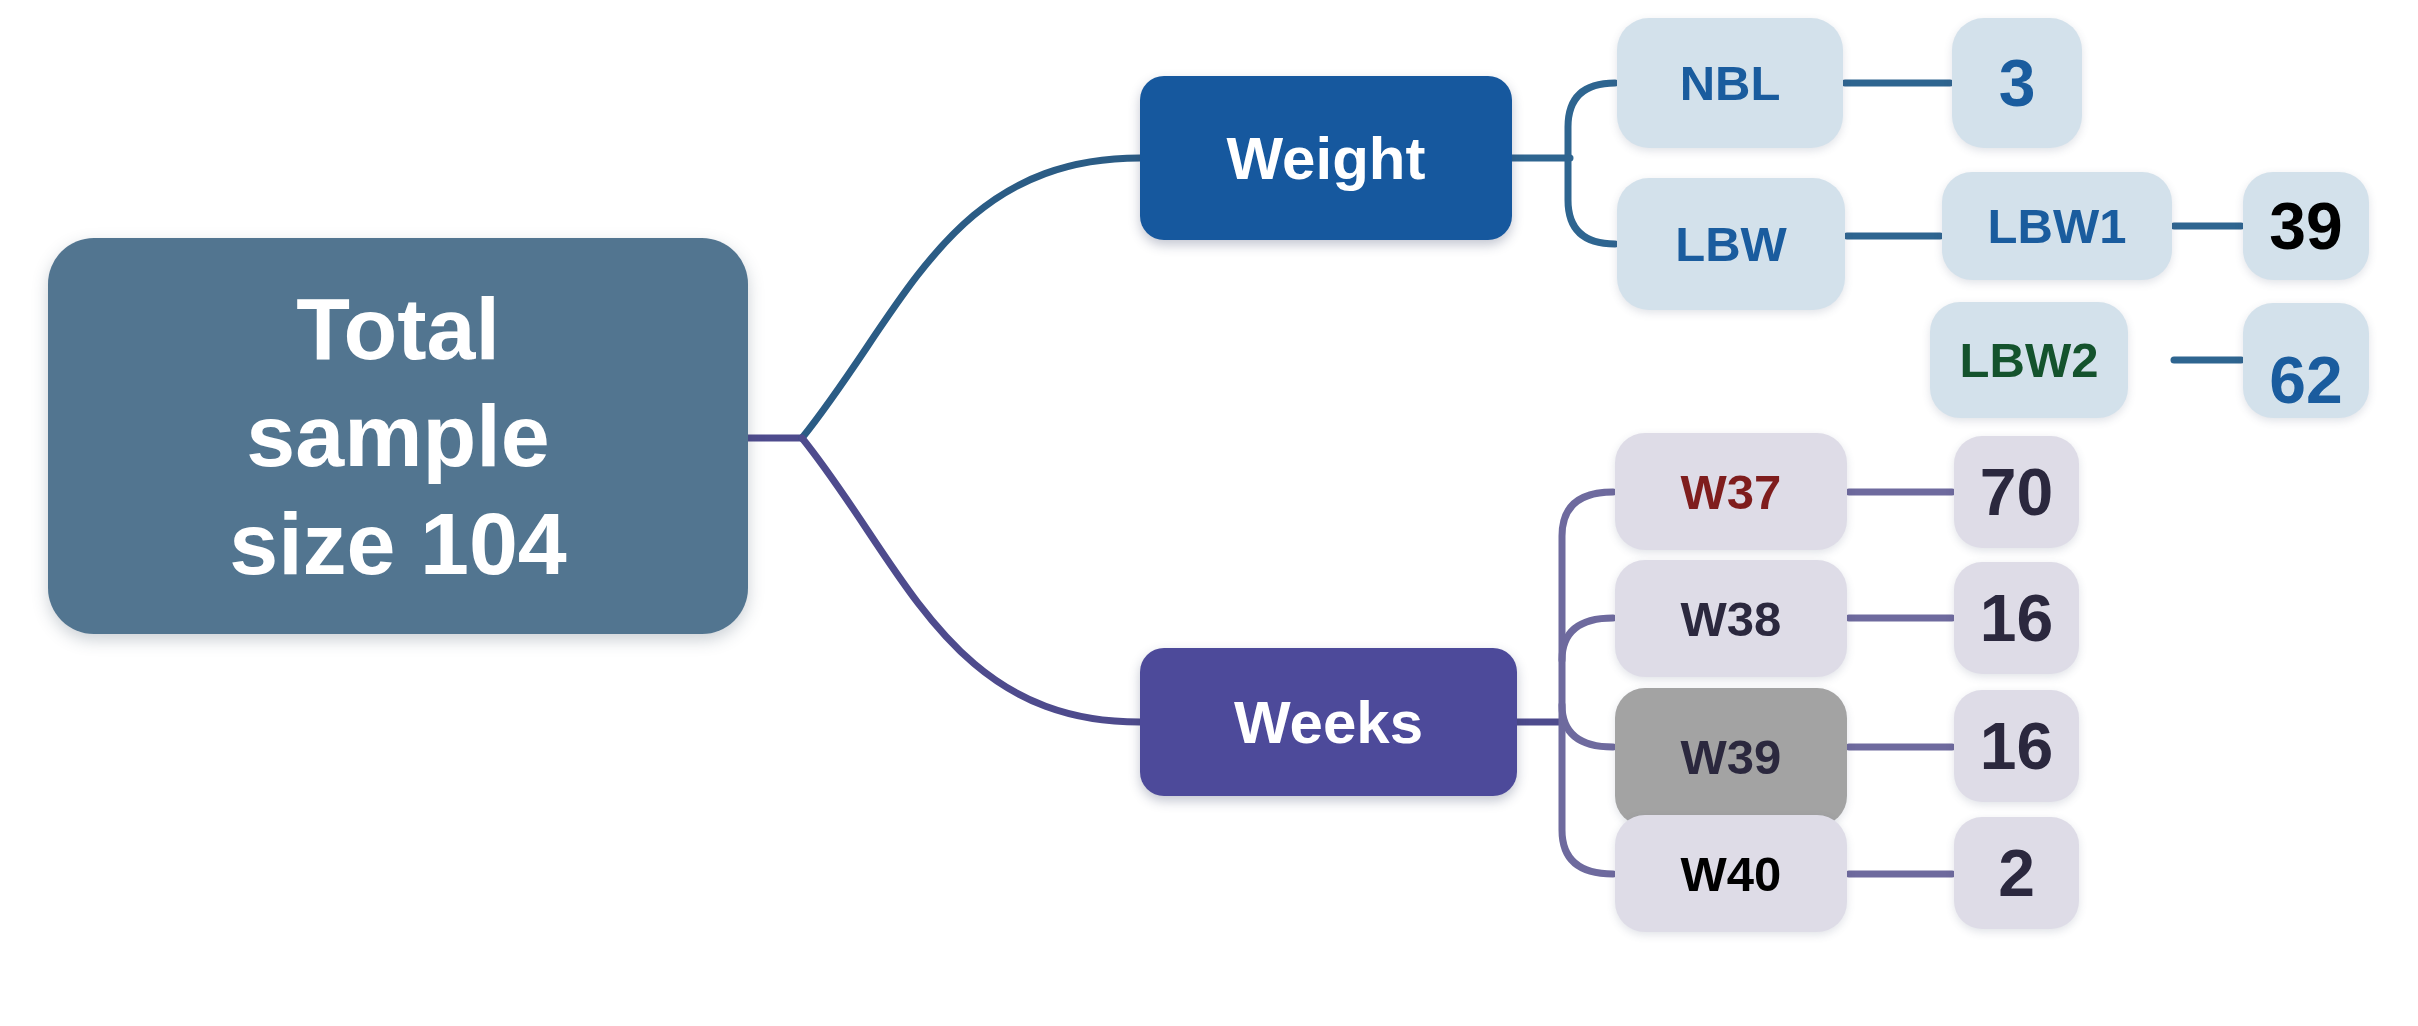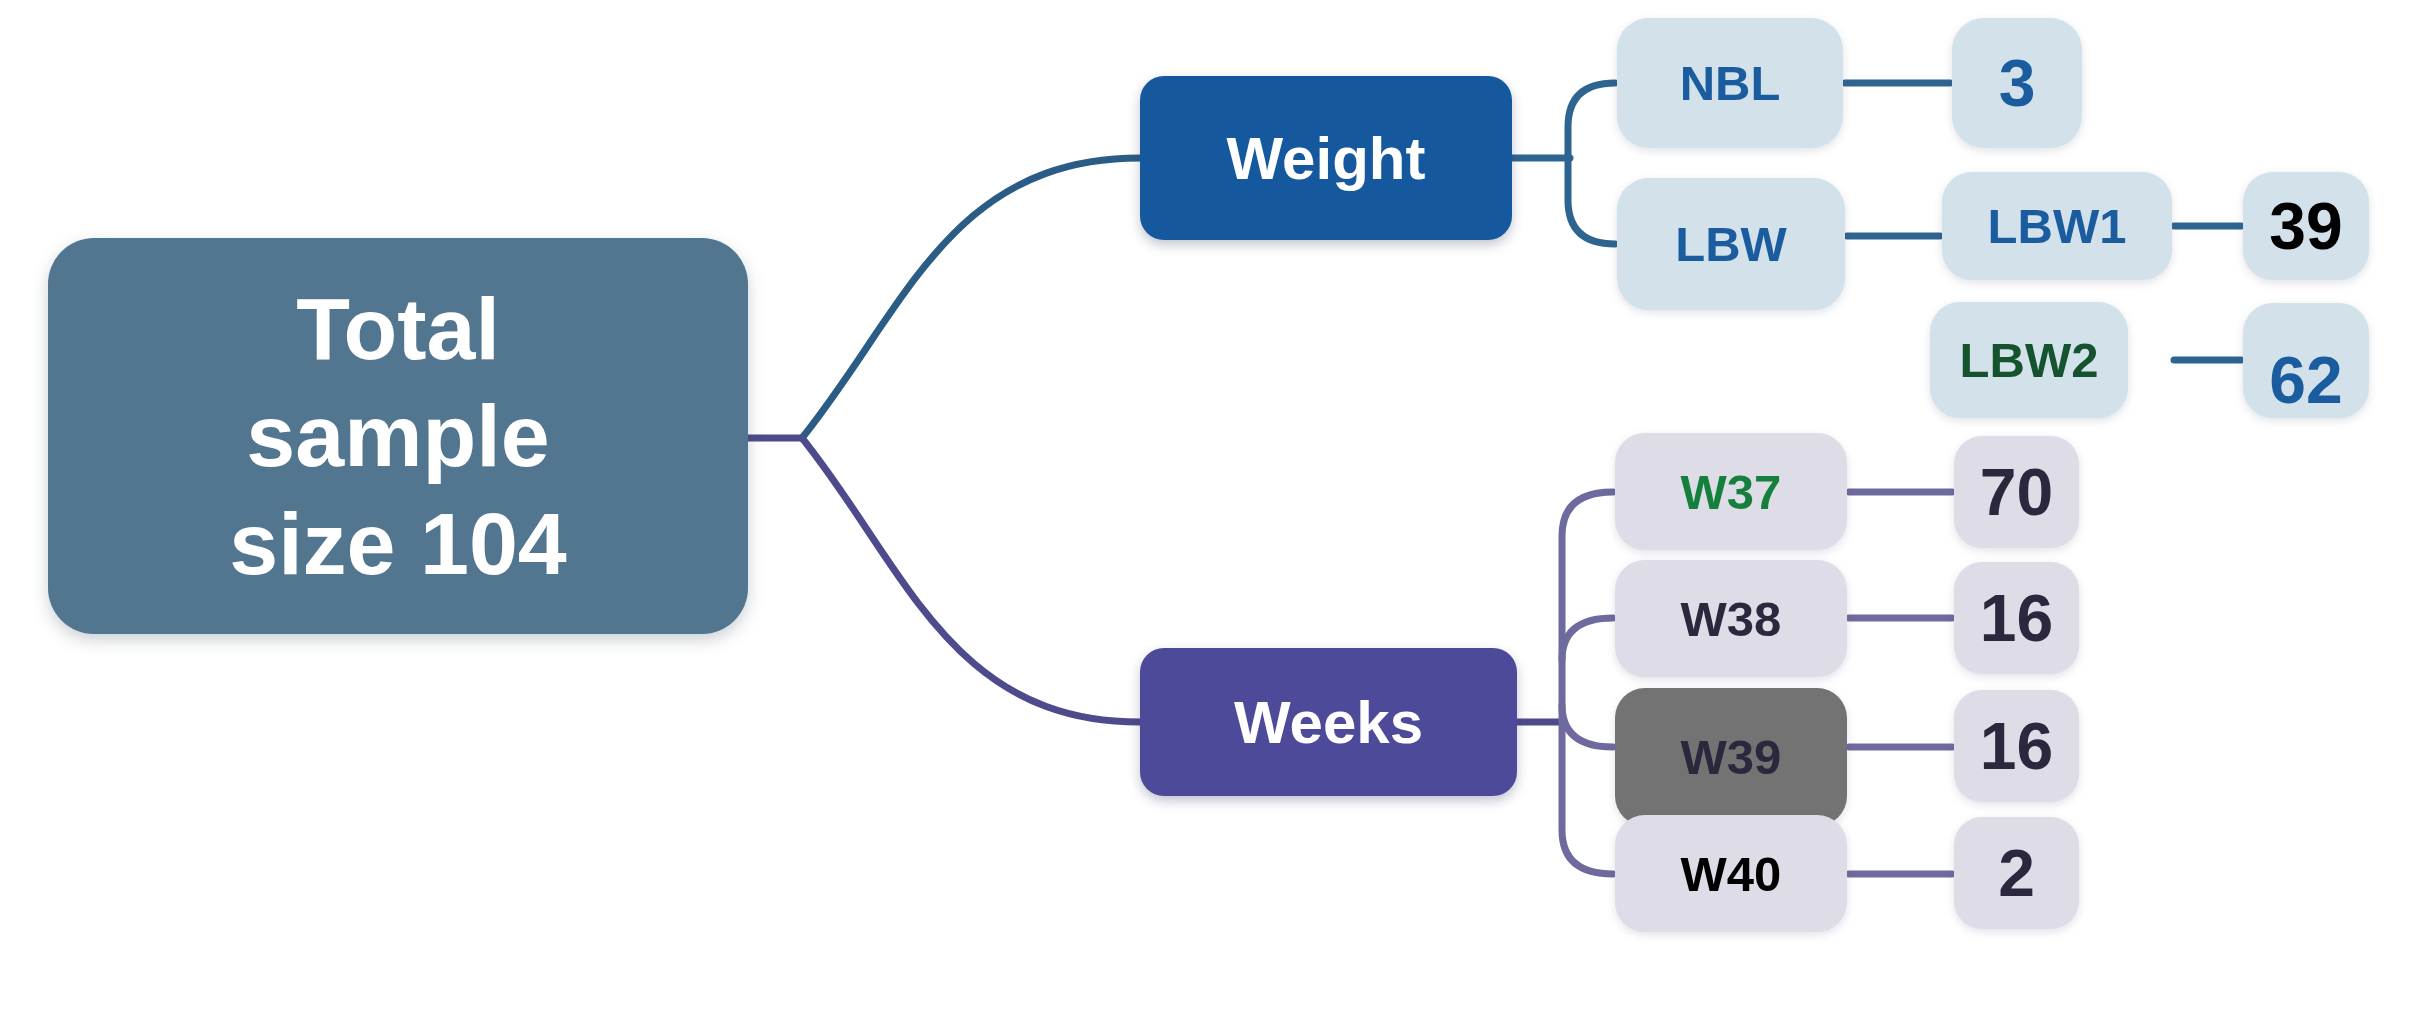--- a/index.html
+++ b/index.html
@@ -107,35 +107,35 @@
     </div>
 
   <div class="node val" style="left: 2243px; top: 303px; width: 126px; height: 115px; background-color: rgb(211, 225, 235); color: rgb(26, 92, 158); align-items: flex-end;">
       <span>62</span>
     </div>
 
   <div class="node branch" style="left: 1140px; top: 648px; width: 377px; height: 148px; background-color: rgb(77, 74, 154); color: rgb(255, 255, 255);">
       <span>Weeks</span>
     </div>
 
-  <div class="node chip small" style="left: 1615px; top: 433px; width: 232px; height: 117px; background-color: rgb(222, 220, 231); color: #15803d;">
+  <div class="node chip small" style="left: 1615px; top: 433px; width: 232px; height: 117px; background-color: rgb(222, 220, 231); color: #7f1d1d;">
       <span>W37</span>
     </div>
   <div class="node val" style="left: 1954px; top: 436px; width: 125px; height: 112px; border-radius: 28px; background-color: rgb(222, 220, 231); color: rgb(43, 40, 62);">
       <span>70</span>
     </div>
 
   <div class="node chip small" style="left: 1615px; top: 560px; width: 232px; height: 117px; background-color: rgb(222, 220, 231); color: rgb(43, 40, 62);">
       <span>W38</span>
     </div>
   <div class="node val" style="left: 1954px; top: 562px; width: 125px; height: 112px; border-radius: 28px; background-color: rgb(222, 220, 231); color: rgb(43, 40, 62);">
       <span>16</span>
     </div>
 
-  <div class="node chip small" style="left: 1615px; top: 688px; width: 232px; height: 138px; background-color: #737373; color: rgb(43, 40, 62);">
+  <div class="node chip small" style="left: 1615px; top: 688px; width: 232px; height: 138px; background-color: #a3a3a3; color: rgb(43, 40, 62);">
       <span>W39</span>
     </div>
   <div class="node val" style="left: 1954px; top: 690px; width: 125px; height: 112px; border-radius: 28px; background-color: rgb(222, 220, 231); color: rgb(43, 40, 62);">
       <span>16</span>
     </div>
 
   <div class="node chip small" style="left: 1615px; top: 815px; width: 232px; height: 117px; background-color: rgb(222, 220, 231); color: #000000;">
       <span>W40</span>
     </div>
   <div class="node val" style="left: 1954px; top: 817px; width: 125px; height: 112px; border-radius: 28px; background-color: rgb(222, 220, 231); color: rgb(43, 40, 62);">

